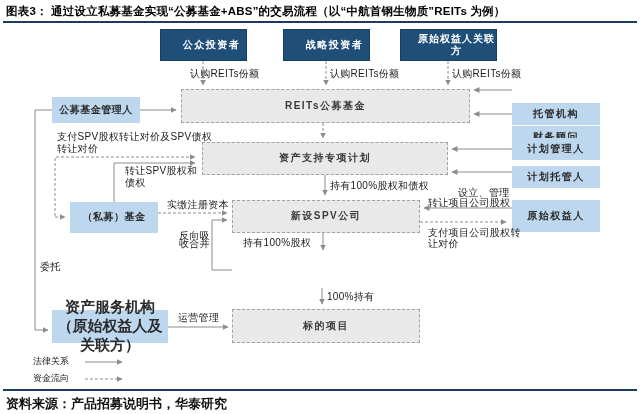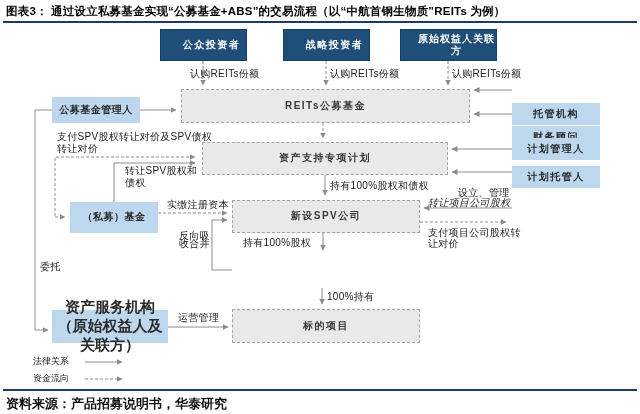--- a/index.html
+++ b/index.html
@@ -79,20 +79,21 @@
   <div class="node blue" style="left:70px;top:202px;width:88px;height:31px;letter-spacing:0.5px;">（私募）基金</div>
   <div class="node blue" style="left:52px;top:310px;width:116px;height:33px;font-size:15px;letter-spacing:0px;">
     <span>资产服务机构</span>
     <span>（原始权益人及关联方）</span>
   </div>
 
   <div class="node blue" style="left:512px;top:78px;width:88px;height:22px;margin-top:48px;">财务顾问</div>
   <div class="node blue" style="left:512px;top:103px;width:88px;height:22px;">托管机构</div>
   <div class="node blue" style="left:512px;top:138px;width:88px;height:22px;">计划管理人</div>
   <div class="node blue" style="left:512px;top:166px;width:88px;height:22px;">计划托管人</div>
+  <div class="node blue" style="left:512px;top:200px;width:88px;height:32px;">原始权益人</div>
 
   <span class="lbl" style="left:190px;top:68px;">认购REITs份额</span>
   <span class="lbl" style="left:330px;top:68px;">认购REITs份额</span>
   <span class="lbl" style="left:452px;top:68px;">认购REITs份额</span>
 
   <span class="lbl" style="left:57px;top:131px;">支付SPV股权转让对价及SPV债权</span>
   <span class="lbl" style="left:57px;top:143px;">转让对价</span>
 
   <span class="lbl" style="left:125px;top:165px;">转让SPV股权和</span>
   <span class="lbl" style="left:125px;top:177px;">债权</span>
@@ -102,21 +103,21 @@
   <span class="lbl" style="left:179px;top:230px;">反向吸</span>
   <span class="lbl" style="left:179px;top:238px;">收合并</span>
 
   <span class="lbl" style="left:40px;top:261px;">委托</span>
 
   <span class="lbl" style="left:330px;top:180px;">持有100%股权和债权</span>
   <span class="lbl" style="left:243px;top:237px;">持有100%股权</span>
   <span class="lbl" style="left:327px;top:291px;">100%持有</span>
 
   <span class="lbl" style="left:458px;top:187px;">设立、管理</span>
-  <span class="lbl" style="left:428px;top:197px;font-style:italic;">转让项目公司股权</span>
+  <span class="lbl" style="left:428px;top:197px;">转让项目公司股权</span>
   <span class="lbl" style="left:428px;top:227px;">支付项目公司股权转</span>
   <span class="lbl" style="left:428px;top:238px;">让对价</span>
 
   <span class="lbl" style="left:178px;top:312px;">运营管理</span>
 
   <span class="lbl small" style="left:33px;top:356px;">法律关系</span>
   <span class="lbl small" style="left:33px;top:373px;">资金流向</span>
 
   <div class="bottom-rule"></div>
   <div class="source">资料来源：产品招募说明书，华泰研究</div>

